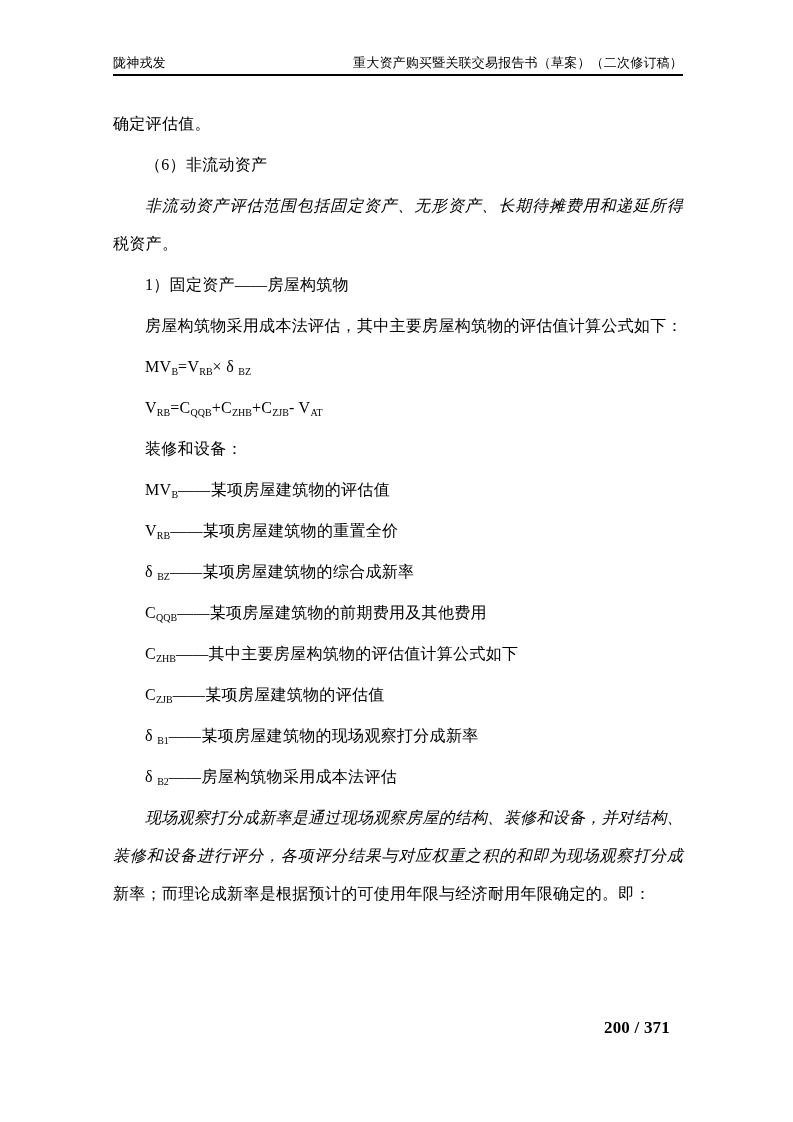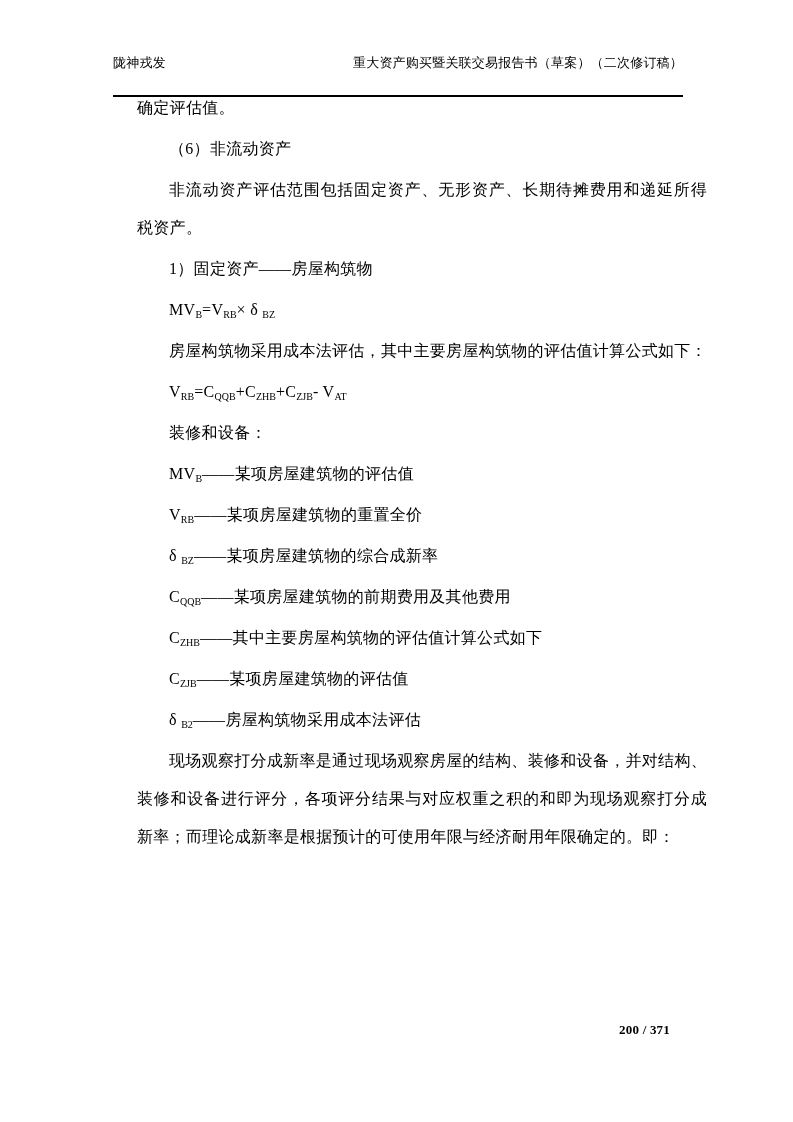--- a/index.html
+++ b/index.html
@@ -20,54 +20,54 @@
     position: absolute;
     top: 54px;
     left: 113px;
     width: 570px;
     display: flex;
     justify-content: space-between;
     align-items: flex-end;
     font-size: 13px;
     line-height: 18px;
     letter-spacing: 0.2px;
-    padding-bottom: 23px;
+    padding-bottom: 2px;
     border-bottom: 2px solid #000000;
   }
   .doc-body {
     position: absolute;
-    top: 89px;
+    top: 105px;
     left: 113px;
     width: 570px;
-    margin-left: 24px;
   }
   .para { margin: 0 0 3px 0; }
   .line {
     font-size: 16px;
     line-height: 38px;
     letter-spacing: 0.3px;
     white-space: nowrap;
   }
   .line.full {
     white-space: normal;
     text-align: justify;
     text-align-last: justify;
+    font-style: italic;
   }
   .line.indent { text-indent: 32px; }
   .line sub {
     font-size: 10px;
     letter-spacing: 0;
     vertical-align: -0.3em;
     line-height: 0;
   }
   .footer {
     position: absolute;
     right: 123px;
     bottom: 84px;
-    font-size: 13px;
+    font-size: 17px;
     font-weight: bold;
     letter-spacing: 0.2px;
   }
 </style>
 </head>
 <body>
 
 <div class="page">
 
   <div class="header">
@@ -83,24 +83,24 @@
         <div class="line indent"><span>（6）非流动资产</span></div>
       </div>
       <div class="para">
         <div class="line full indent"><span>非流动资产评估范围包括固定资产、无形资产、长期待摊费用和递延所得</span></div>
         <div class="line"><span>税资产。</span></div>
       </div>
       <div class="para">
         <div class="line indent"><span>1）固定资产——房屋构筑物</span></div>
       </div>
       <div class="para">
-        <div class="line indent"><span>MV</span><sub>B</sub><span>=V</span><sub>RB</sub><span>× δ </span><sub>BZ</sub></div>
+        <div class="line indent"><span>房屋构筑物采用成本法评估，其中主要房屋构筑物的评估值计算公式如下：</span></div>
       </div>
       <div class="para">
-        <div class="line indent"><span>房屋构筑物采用成本法评估，其中主要房屋构筑物的评估值计算公式如下：</span></div>
+        <div class="line indent"><span>MV</span><sub>B</sub><span>=V</span><sub>RB</sub><span>× δ </span><sub>BZ</sub></div>
       </div>
       <div class="para">
         <div class="line indent"><span>V</span><sub>RB</sub><span>=C</span><sub>QQB</sub><span>+C</span><sub>ZHB</sub><span>+C</span><sub>ZJB</sub><span>- V</span><sub>AT</sub></div>
       </div>
       <div class="para">
         <div class="line indent"><span>装修和设备：</span></div>
       </div>
       <div class="para">
         <div class="line indent"><span>MV</span><sub>B</sub><span>——某项房屋建筑物的评估值</span></div>
       </div>
@@ -113,20 +113,23 @@
       <div class="para">
         <div class="line indent"><span>C</span><sub>QQB</sub><span>——某项房屋建筑物的前期费用及其他费用</span></div>
       </div>
       <div class="para">
         <div class="line indent"><span>C</span><sub>ZHB</sub><span>——其中主要房屋构筑物的评估值计算公式如下</span></div>
       </div>
       <div class="para">
         <div class="line indent"><span>C</span><sub>ZJB</sub><span>——某项房屋建筑物的评估值</span></div>
       </div>
       <div class="para">
+        <div class="line indent"><span>δ </span><sub>B1</sub><span>——某项房屋建筑物的现场观察打分成新率</span></div>
+      </div>
+      <div class="para">
         <div class="line indent"><span>δ </span><sub>B2</sub><span>——房屋构筑物采用成本法评估</span></div>
       </div>
       <div class="para">
         <div class="line full indent"><span>现场观察打分成新率是通过现场观察房屋的结构、装修和设备，并对结构、</span></div>
         <div class="line full"><span>装修和设备进行评分，各项评分结果与对应权重之积的和即为现场观察打分成</span></div>
         <div class="line"><span>新率；而理论成新率是根据预计的可使用年限与经济耐用年限确定的。即：</span></div>
       </div>
     </div>
 
   <div class="footer">200 / 371</div>

